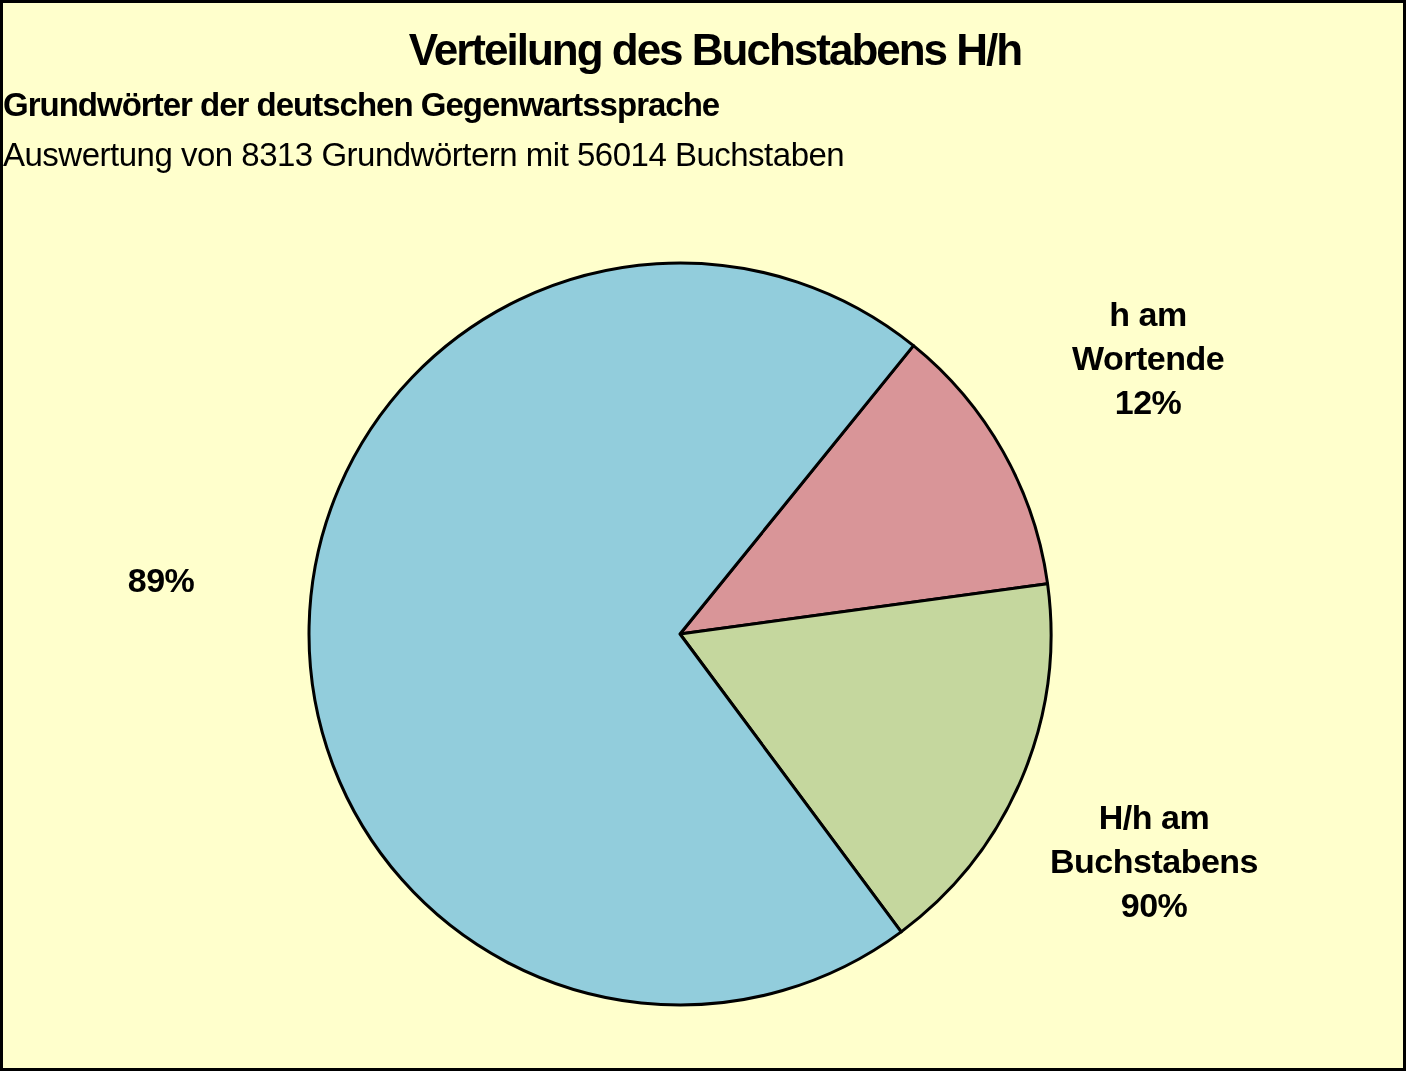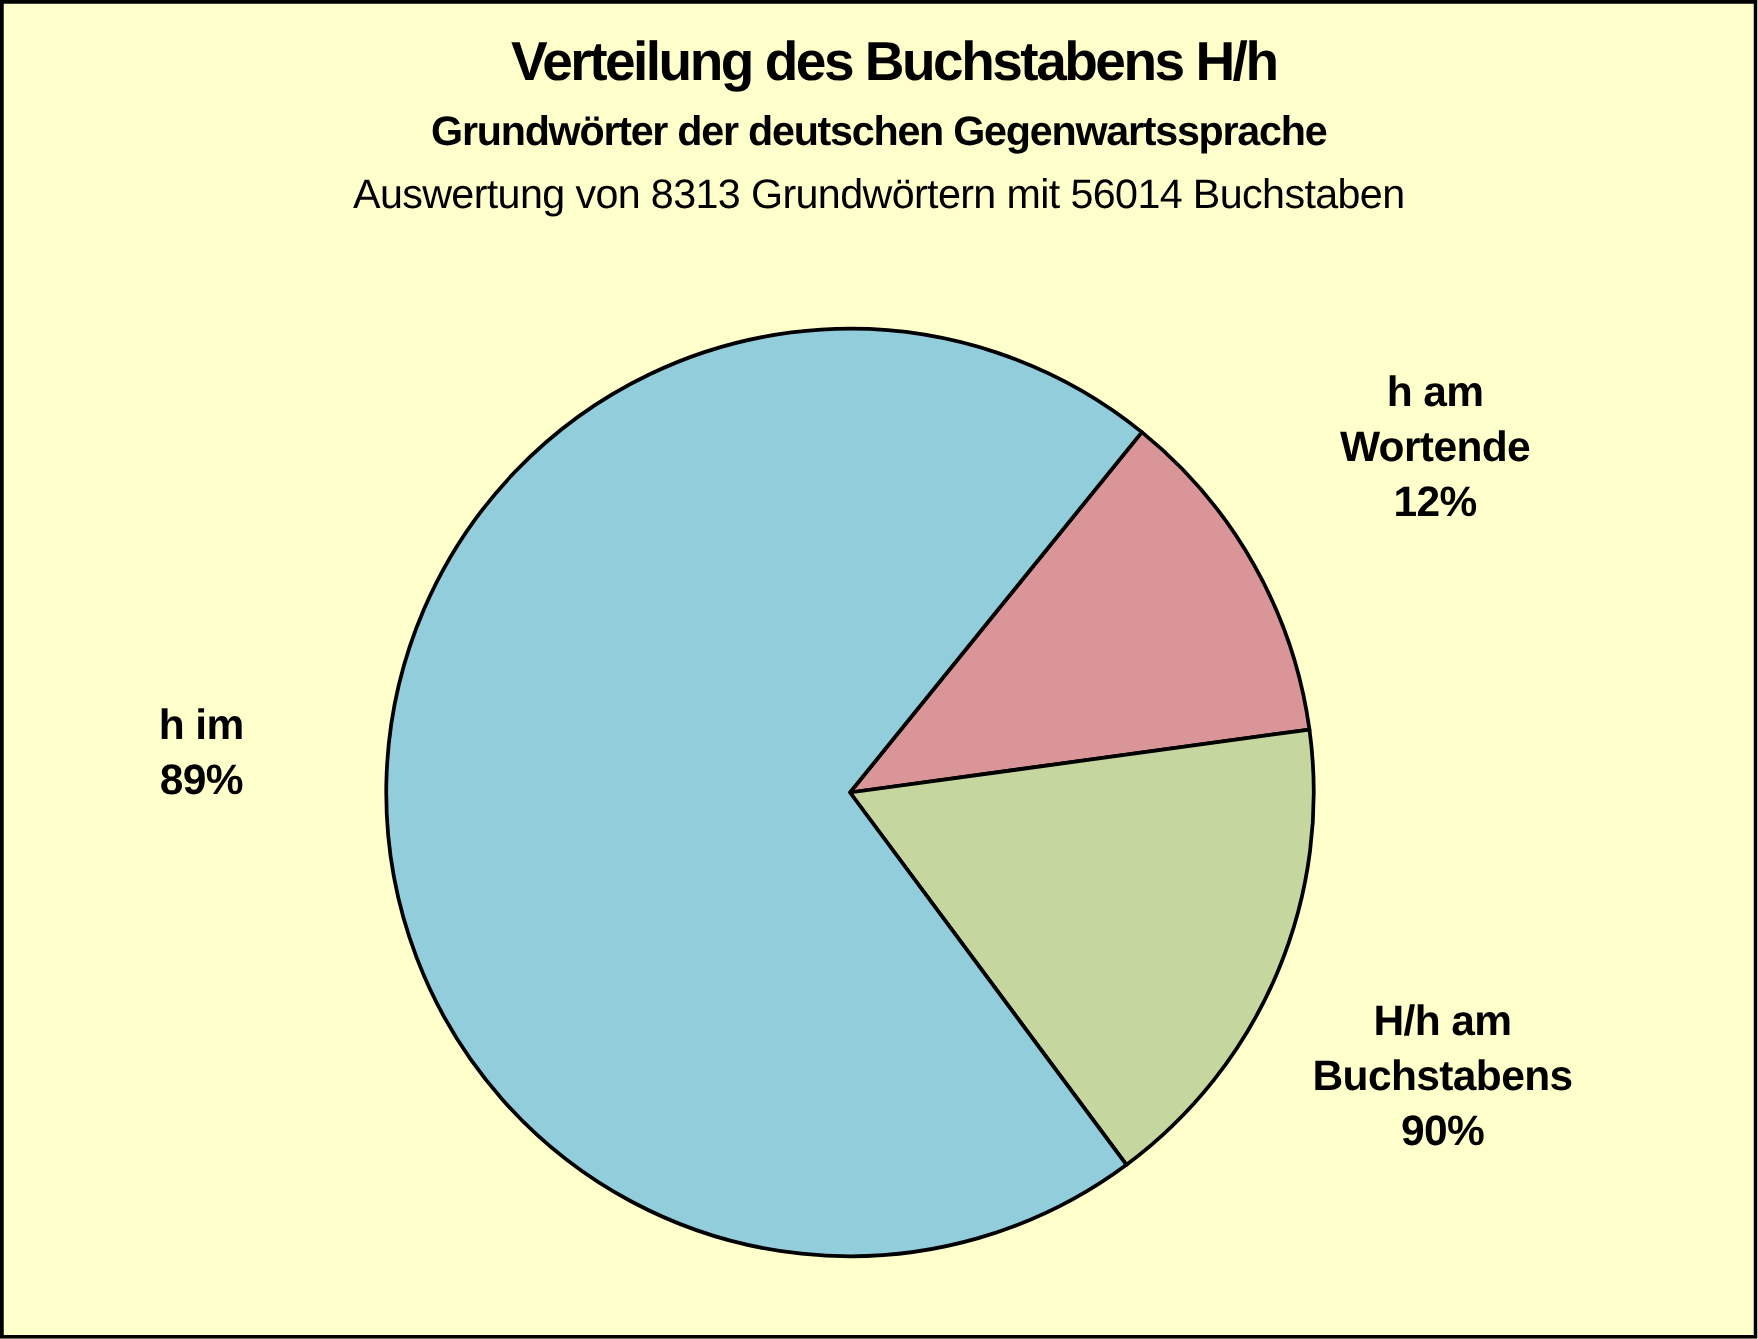--- a/index.html
+++ b/index.html
@@ -27,33 +27,31 @@
     font-weight: bold;
     letter-spacing: -2px;
     color: #000000;
     white-space: nowrap;
   }
   .chart-subtitle {
     position: absolute;
     top: 83px;
     left: 0;
     width: 100%;
-    text-align: center;
     font-size: 33px;
     font-weight: bold;
     letter-spacing: -1px;
     color: #000000;
     white-space: nowrap;
   }
   .chart-note {
     position: absolute;
     top: 133px;
     left: 0;
     width: 100%;
-    text-align: center;
     font-size: 33px;
     font-weight: normal;
     letter-spacing: -0.5px;
     color: #000000;
     white-space: nowrap;
   }
   .pie-svg {
     position: absolute;
     top: 0;
     left: 0;
@@ -90,21 +88,20 @@
       <path d="M 677 631 L 898.20 928.85 A 371 371 0 1 1 910.48 342.68 Z" fill="#92CDDC" stroke="#000000" stroke-width="3" stroke-linejoin="round"></path>
     </svg>
 
   <div class="callout callout-wortende">
     <span>h am</span>
     <span>Wortende</span>
     <span>12%</span>
   </div>
 
   <div class="callout callout-wortinneren">
-    <span>h im</span>
     <span>89%</span>
   </div>
 
   <div class="callout callout-wortanfang">
     <span>H/h am</span>
     <span>Buchstabens</span>
     <span>90%</span>
   </div>
 
 </div>

